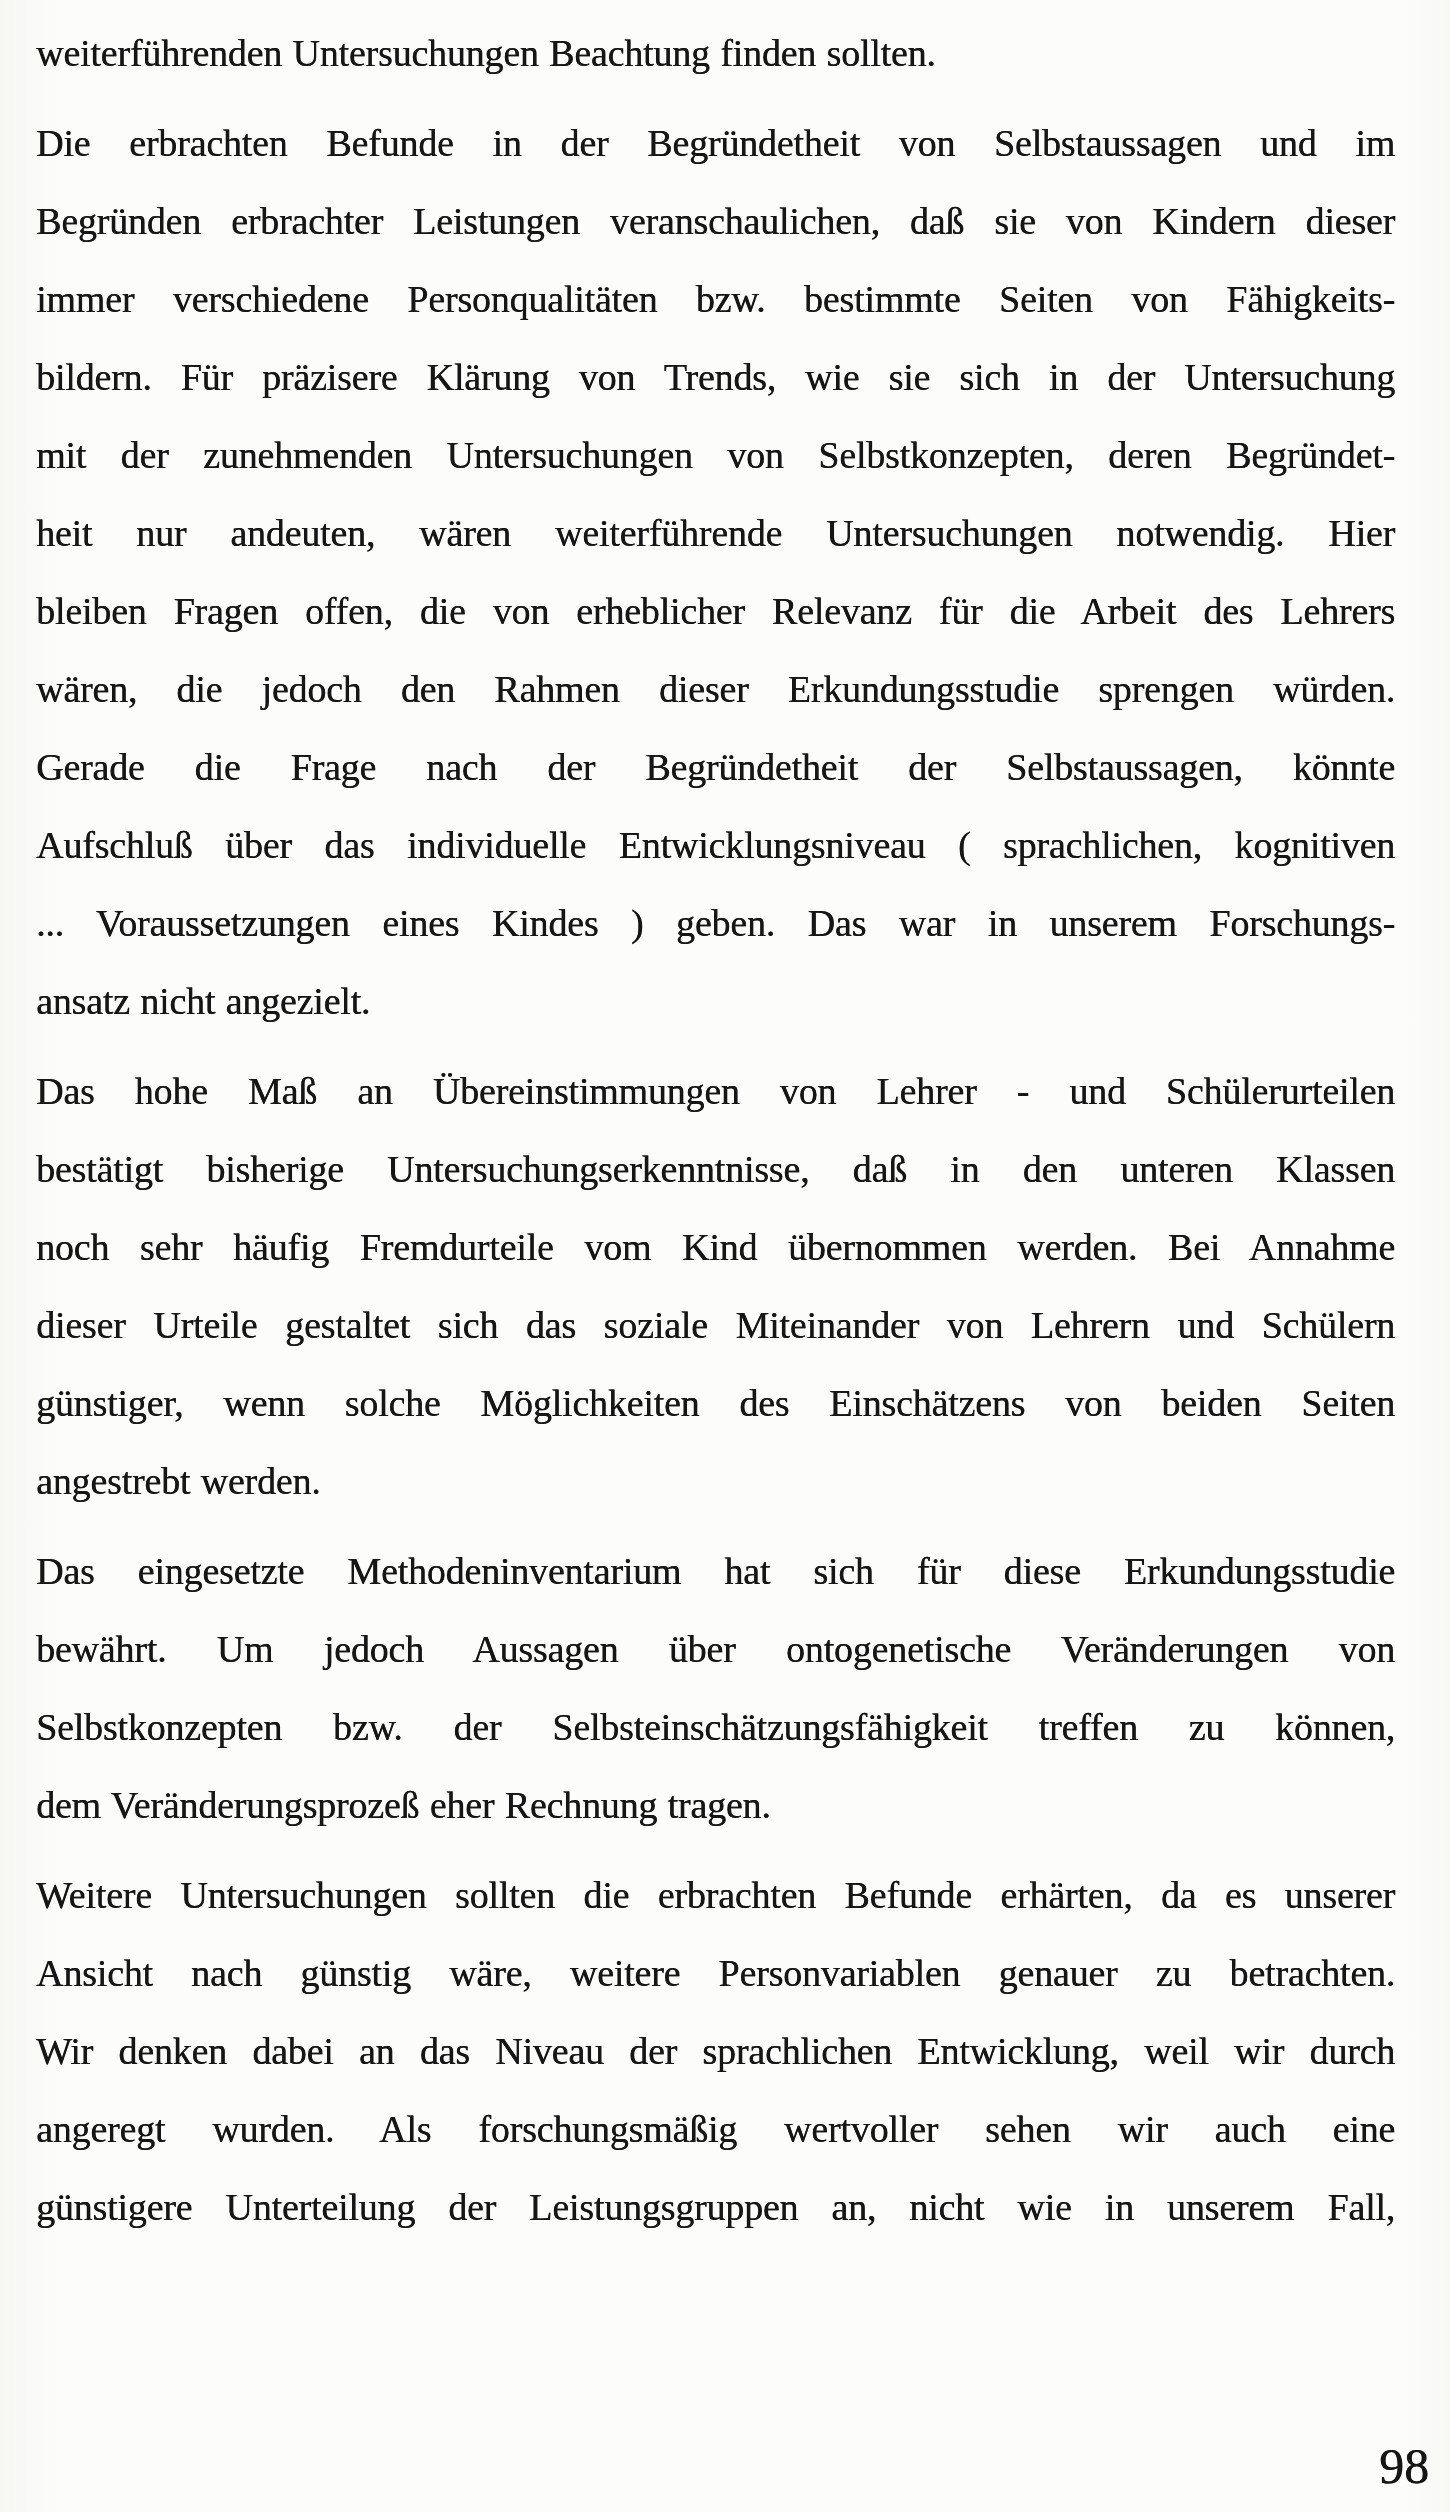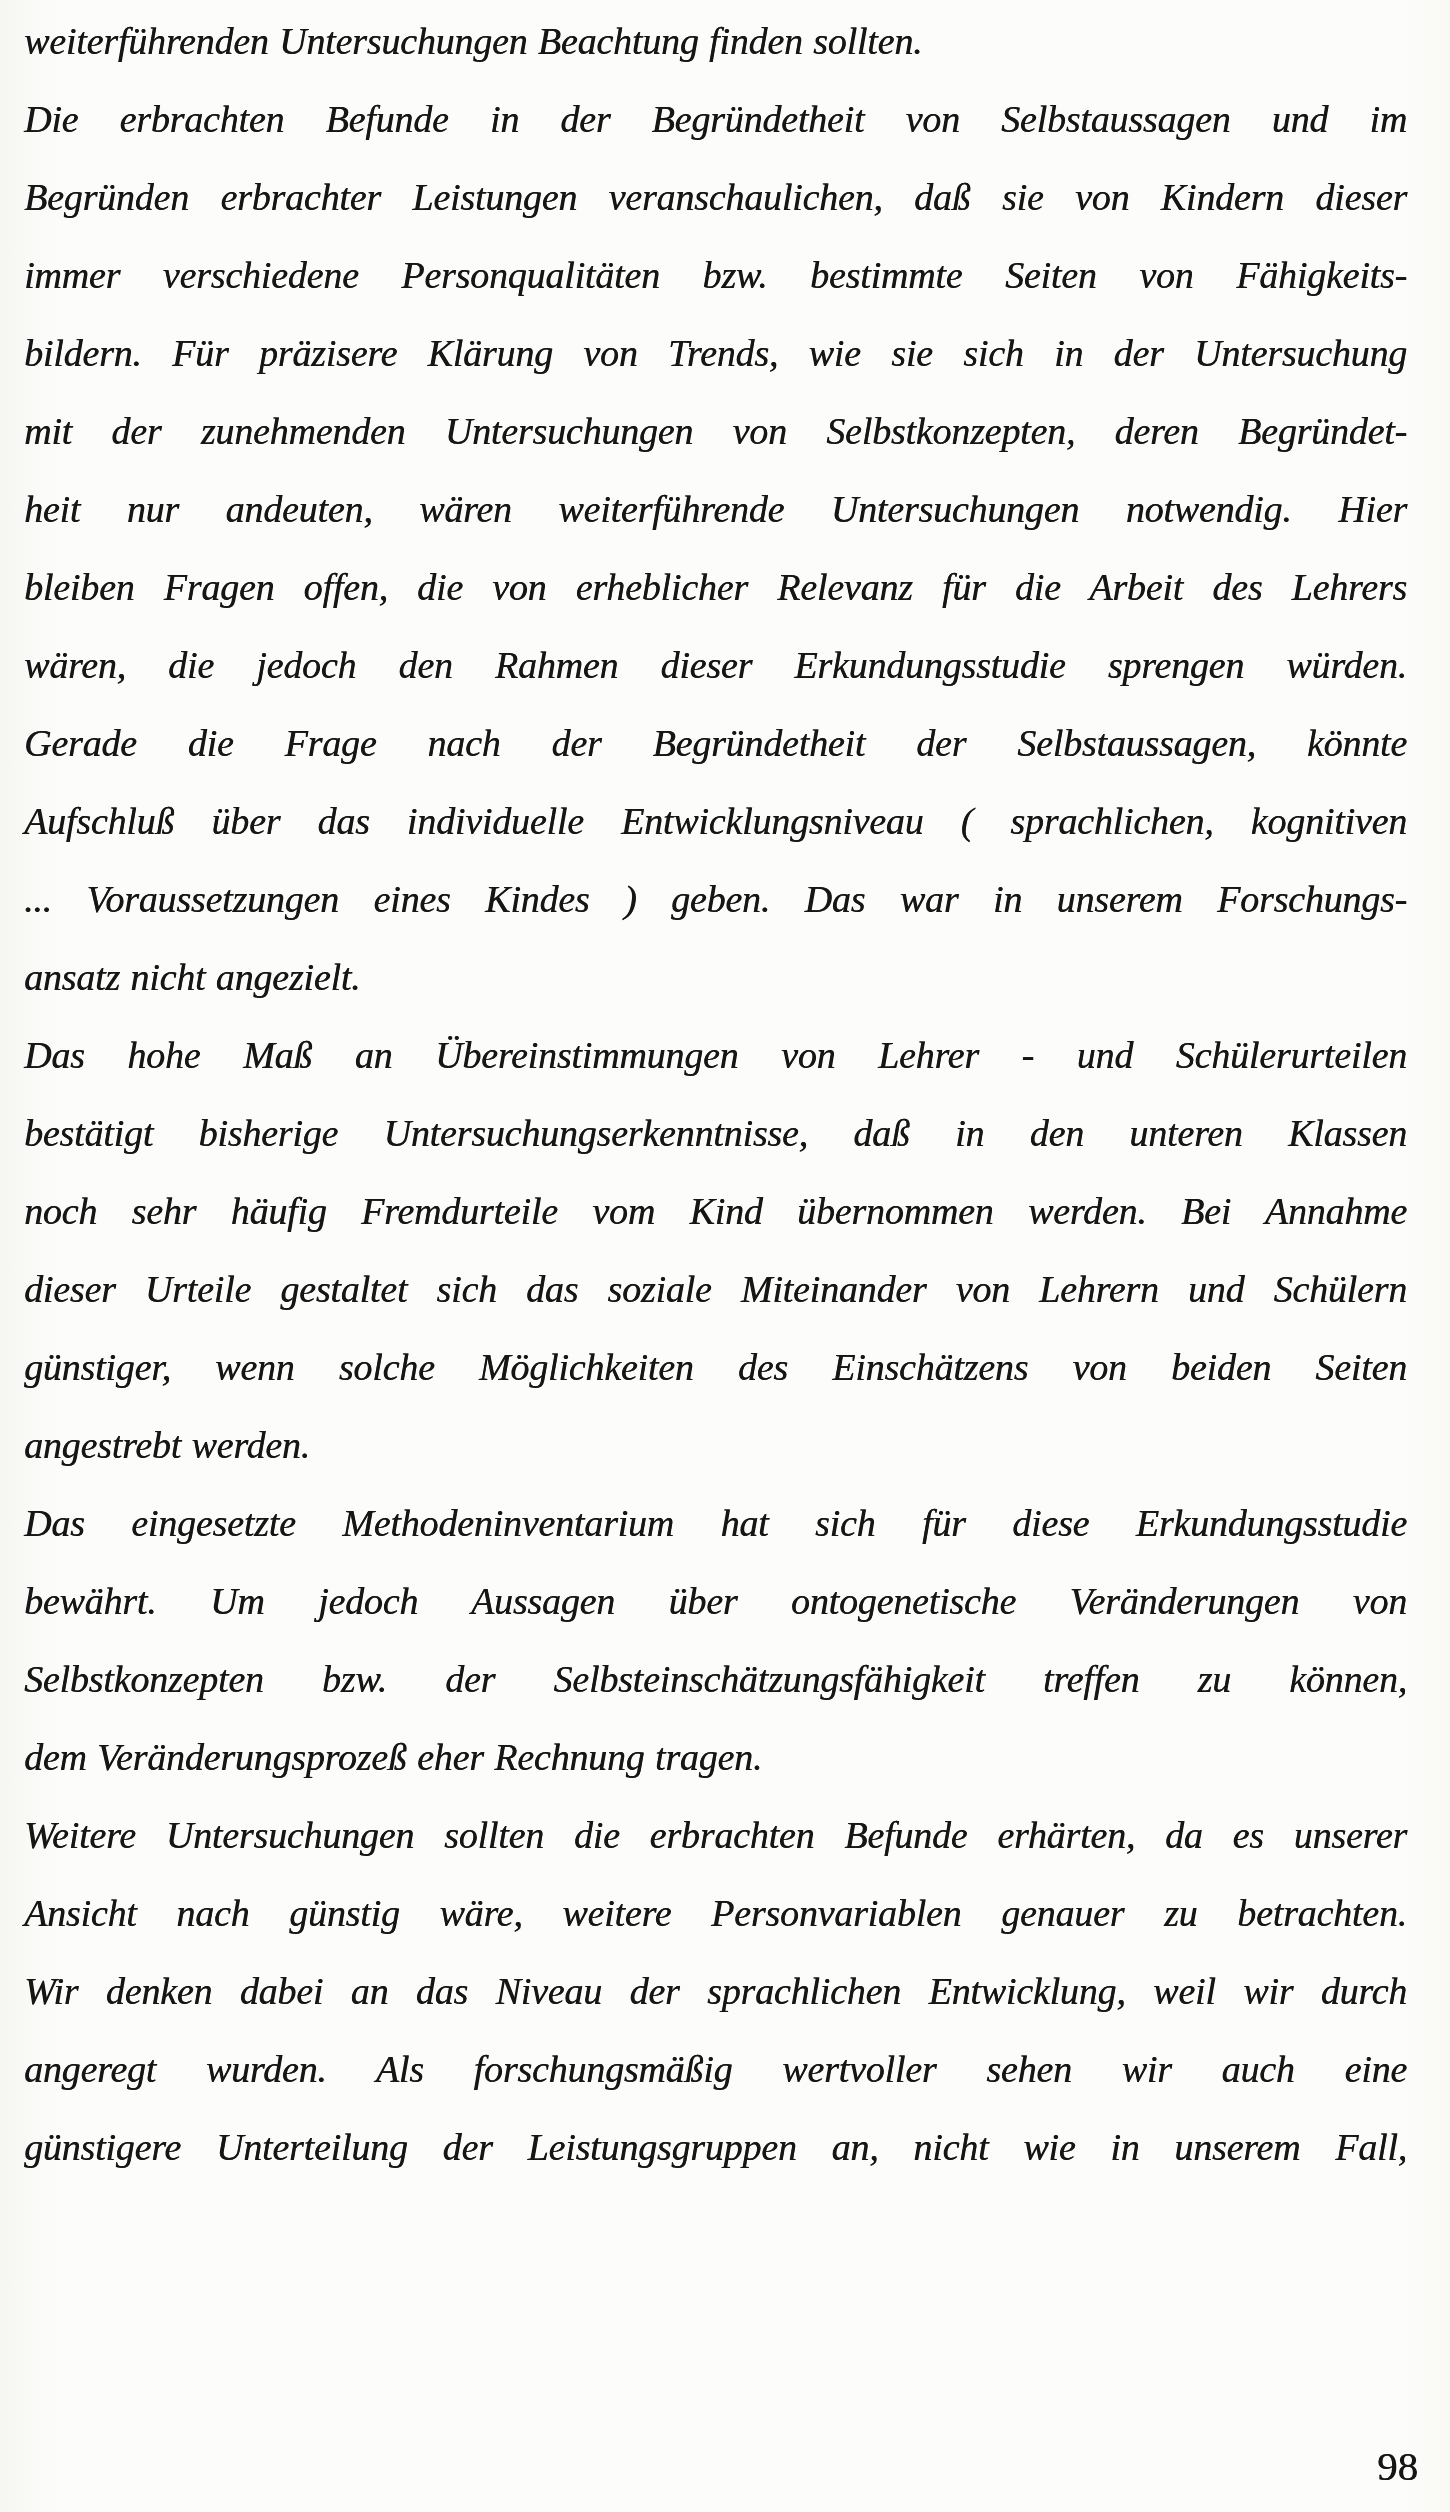--- a/index.html
+++ b/index.html
@@ -23,42 +23,41 @@
     background: linear-gradient(90deg, rgba(235,235,230,0.35) 0%, rgba(255,255,255,0) 4%, rgba(255,255,255,0) 97%, rgba(238,238,233,0.3) 100%);
     pointer-events: none;
   }
   .text-block {
     position: absolute;
     top: 1.5px;
     left: 24px;
     right: 44px;
   }
   .paragraph {
-    margin: 0;
-    font-style: italic;
+    margin: 12px;
   }
   .line {
     height: 78px;
     line-height: 78px;
     font-size: 38px;
     letter-spacing: -0.2px;
     word-spacing: 1.1px;
     text-align: justify;
     text-align-last: justify;
     text-shadow: 0.4px 0 0 currentColor;
   }
   .line.para-end {
     text-align: left;
     text-align-last: left;
   }
   .page-number {
     position: absolute;
     top: 2443px;
-    right: 33px;
-    font-size: 41px;
+    right: 22px;
+    font-size: 50px;
     line-height: 46px;
     letter-spacing: 0;
     text-shadow: 0.4px 0 0 currentColor;
   }
 </style>
 </head>
 <body>
 
 <div class="text-block">
     <div class="paragraph">

